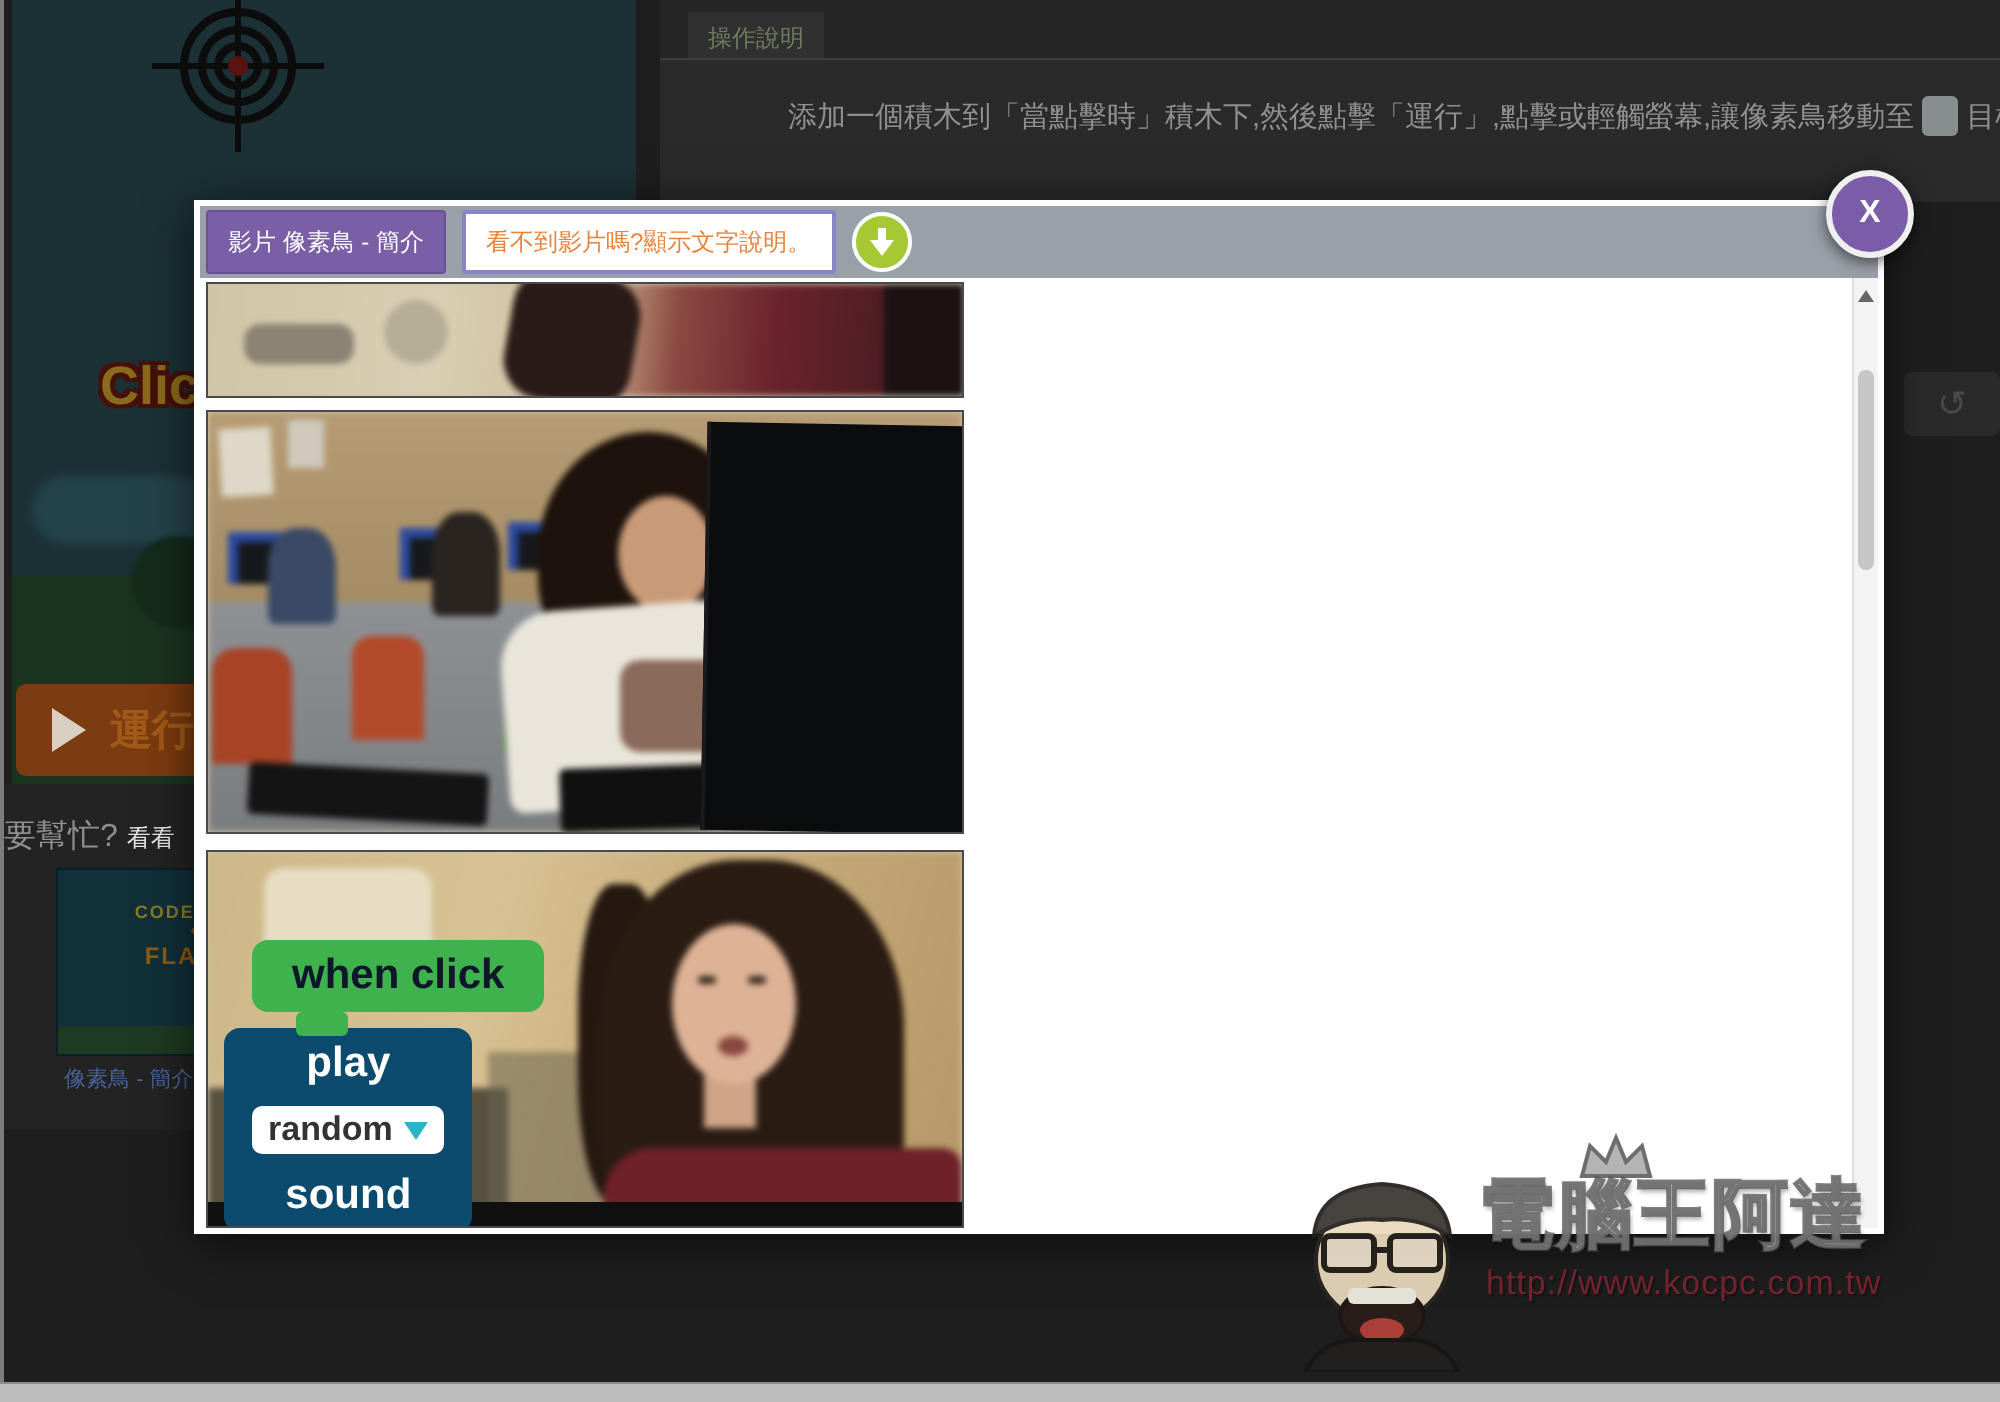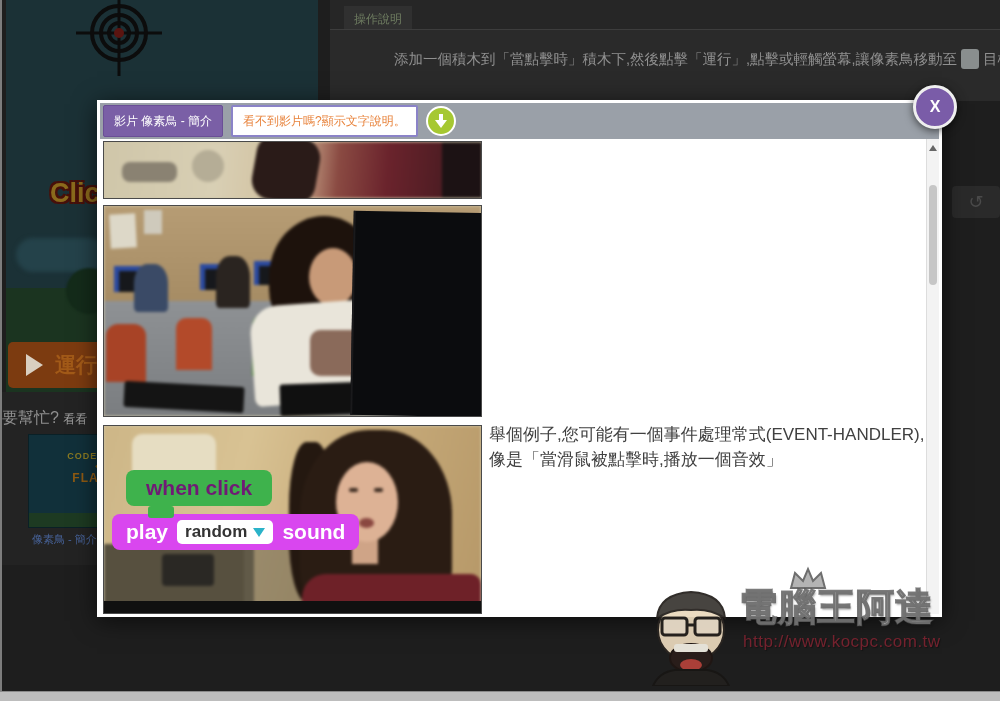--- a/index.html
+++ b/index.html
@@ -16,21 +16,21 @@
   .ground{left:0;top:288px;width:312px;height:104px;background:#1b3420;}
   .tree{background:#142b1a;border-radius:50%;filter:blur(1px);}
   .run-btn{left:2px;top:342px;width:246px;height:46px;background:#7c3b10;border-radius:5px;
       display:flex;align-items:center;padding-left:18px;box-sizing:border-box;}
   .play-tri{width:0;height:0;border-left:17px solid #d9cfc0;border-top:11px solid transparent;
       border-bottom:11px solid transparent;}
   .run-label{font-size:21px;font-weight:bold;color:#a25a18;margin-left:12px;}
 
   .body-left{left:2px;top:392px;width:318px;height:173px;background:#232323;}
   .help{left:0;top:16px;font-size:16px;color:#8f8f8f;white-space:nowrap;}
-  .help .small{font-size:12px;color:#a3a3a3;}
+  .help .small{font-size:12px;color:#e5e5e5;}
   .thumb{left:26px;top:42px;width:140px;height:92px;background:#11303a;border:1px solid #0a2026;
       text-align:center;overflow:hidden;}
   .thumb .t1{margin-top:16px;font-size:9px;font-weight:bold;color:#8a7a22;letter-spacing:1px;}
   .thumb .dia{font-size:10px;color:#7a5612;line-height:10px;}
   .thumb .t2{font-size:12px;font-weight:bold;color:#8f5a12;letter-spacing:1px;}
   .thumb .base{position:absolute;left:0;bottom:0;width:100%;height:14px;background:#1d3a22;}
   .caption{left:30px;top:140px;font-size:11px;color:#47639a;}
 
   .instr-panel{left:330px;top:0;width:670px;height:100px;background:#262626;}
   .instr-tab{left:14px;top:6px;padding:5px 10px;background:#303030;font-size:12px;color:#6e7c60;}
@@ -60,24 +60,24 @@
 
   .vframe{position:absolute;left:3px;width:377px;border:1px solid #4a4a4a;overflow:hidden;background:#cfc5a8;}
   .scene{position:absolute;inset:0;filter:blur(1.5px);}
   .sh{position:absolute;}
   .f1{top:2px;height:56px;}
   .f2{top:66px;height:210px;}
   .f3{top:286px;height:187px;}
 
   
   .blk-green{position:absolute;left:22px;top:44px;padding:6px 20px;background:#3eb24c;border-radius:8px;
-      color:#701a75;font-size:21px;font-weight:bold;z-index:3;}
+      color:#0f172a;font-size:21px;font-weight:bold;z-index:3;}
   .gtab{position:absolute;left:44px;top:80px;width:26px;height:12px;background:#3eb24c;border-radius:3px;z-index:4;}
-  .blk-teal{position:absolute;left:8px;top:88px;padding:6px 14px;background:#d946ef;border-radius:8px;
-      color:#fff;font-size:21px;font-weight:bold;display:flex;align-items:center;gap:9px;z-index:3;}
+  .blk-teal{position:absolute;left:8px;top:88px;padding:6px 14px;background:#0c4a6e;border-radius:8px;
+      color:#fff;font-size:21px;font-weight:bold;display:flex;align-items:center;gap:9px;z-index:3;flex-direction:column;}
   .pill{background:#fff;border-radius:5px;padding:2px 8px;color:#333;font-size:17px;font-weight:bold;
       display:flex;align-items:center;gap:6px;}
   .tri-down{width:0;height:0;border-top:9px solid #2bb3c9;border-left:6px solid transparent;border-right:6px solid transparent;}
 
   .para{position:absolute;left:389px;width:443px;font-size:17px;line-height:24.5px;color:#404040;}
   .p1{top:60px;}
   .p2{top:284px;}
 
   .sbar{position:absolute;right:0;top:0;bottom:0;width:13px;background:#f3f3f3;border-left:1px solid #ddd;box-sizing:border-box;}
   .sarrow{position:absolute;left:2px;top:6px;width:0;height:0;border-bottom:6px solid #666;
@@ -224,21 +224,20 @@
         <div class="blk-teal">
           <span>play</span>
           <span class="pill">
             <span>random</span>
             <span class="tri-down"></span>
           </span>
           <span>sound</span>
         </div>
       </div>
 
-      <div class="para p2">舉個例子,您可能有一個事件處理常式(EVENT-HANDLER),像是「當滑鼠被點擊時,播放一個音效」</div>
 
       <div class="sbar">
         <div class="sarrow"></div>
         <div class="sthumb"></div>
       </div>
     </div>
   </div>
 
   <div class="abs watermark">
     <svg class="abs" style="left:0;top:14px;opacity:.93;" width="92" height="106" viewBox="0 0 92 106">

